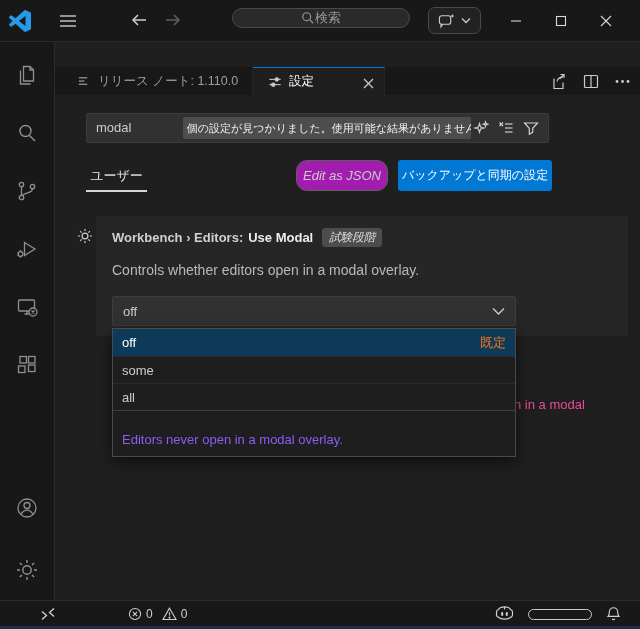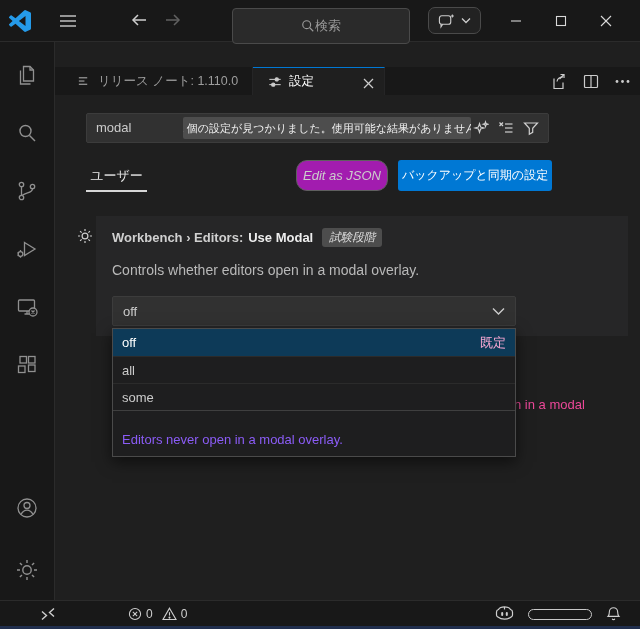--- a/index.html
+++ b/index.html
@@ -8,22 +8,22 @@
   .app { position:relative; width:640px; height:629px; background:#1f1f1f; overflow:hidden; }
 
   
   .titlebar { position:absolute; left:0; top:0; width:640px; height:42px;
               background:#181818; border-bottom:1px solid #2b2b2b; }
   .logo { position:absolute; left:9px; top:10px; width:22px; height:22px; }
   .menu-btn { position:absolute; left:55px; top:11px; width:26px; height:20px;
               display:flex; align-items:center; justify-content:center; }
   .nav-back { position:absolute; left:129px; top:11px; width:22px; height:20px; }
   .nav-fwd  { position:absolute; left:163px; top:11px; width:22px; height:20px; }
-  .cmd-center { position:absolute; left:232px; top:8px; width:178px; height:36px;
-                background:#2a2a2a; border:1px solid #4a4a4a; border-radius:4px;
+  .cmd-center { position:absolute; left:232px; top:8px; width:178px; height:20px;
+                background:#2a2a2a; border:1px solid #4a4a4a; border-radius:12px;
                 display:flex; align-items:center; justify-content:center; gap:0;
                 color:#9b9b9b; font-size:13px; }
   .copilot-btn { position:absolute; left:428px; top:7px; width:53px; height:27px;
                  background:#222222; border:1px solid #4a4a4a; border-radius:7px;
                  display:flex; align-items:center; justify-content:center; gap:6px; }
   .win-btn { position:absolute; top:7px; width:28px; height:28px;
              display:flex; align-items:center; justify-content:center; }
   .win-min { left:502px; } .win-max { left:547px; } .win-close { left:592px; }
 
   
@@ -86,21 +86,21 @@
                 color:#cccccc; font-size:13px; }
   .select-chevron { margin-left:auto; display:flex; }
 
   .dropdown { position:absolute; left:57px; top:233px; width:404px; z-index:5;
               background:#1e1e1f; border:1px solid #4a4a4a;
               box-shadow:0 5px 14px rgba(0,0,0,.55); }
   .dd-item { height:27px; display:flex; align-items:center; padding:0 9px;
              font-size:13px; color:#cccccc; border-top:1px solid #2b2b2b; }
   .dd-item:first-child { border-top:none; }
   .dd-selected { background:#0d3a58; color:#ffffff; border-top:none; }
-  .dd-badge { margin-left:auto; color:#f9a8d4; font-size:13px; }
+  .dd-badge { margin-left:auto; color:#f97316; font-size:13px; }
   .dd-desc { border-top:1px solid #3f3f3f; padding:21px 9px 9px 9px;
              font-size:13px; color:#8b5cf6; }
 
   .frag { position:absolute; left:459px; top:302px; z-index:1; font-size:13px;
           color:#ec4899; white-space:nowrap; }
 
   .hscroll { position:absolute; left:3px; top:518px; width:484px; height:12px; background:#3d3d41; }
 
   
   .statusbar { position:absolute; left:0; top:600px; width:640px; height:29px;
@@ -366,24 +366,24 @@
       </div>
 
       <div class="frag">n in a modal</div>
 
       <div class="dropdown">
         <div class="dd-item dd-selected">
           <span>off</span>
           <span class="dd-badge">既定</span>
         </div>
         <div class="dd-item">
-          <span>all</span>
+          <span>some</span>
         </div>
         <div class="dd-item">
-          <span>some</span>
+          <span>all</span>
         </div>
         <div class="dd-desc">Editors never open in a modal overlay.</div>
       </div>
 
       <div class="hscroll"></div>
     </div>
   </div>
 
   <div class="statusbar">
     <div class="sb-item sb-remote">

